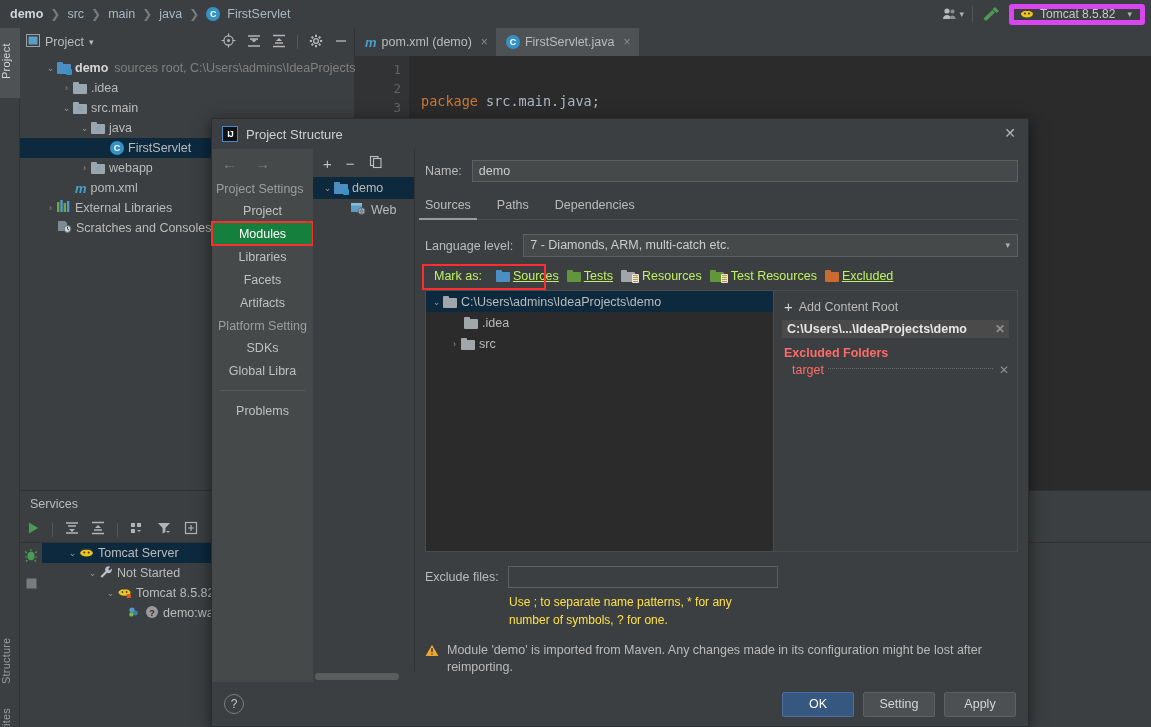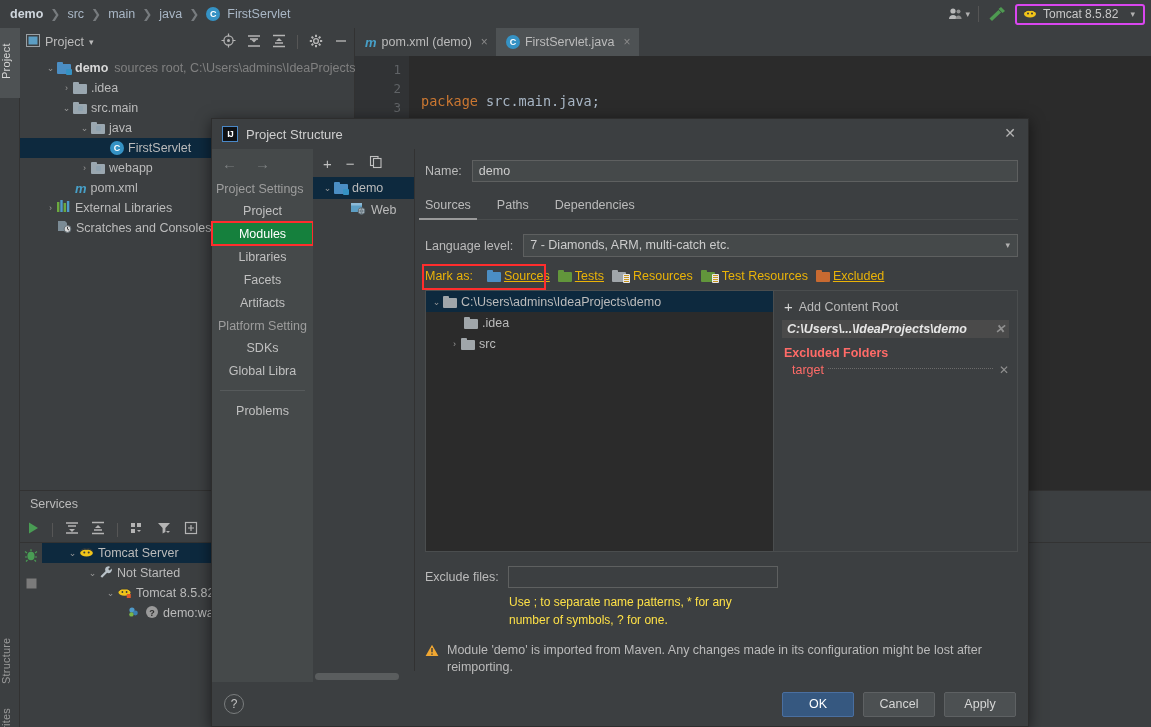--- a/index.html
+++ b/index.html
@@ -23,21 +23,21 @@
   .crumb.bold { font-weight: bold; color: #cfd6dd; }
   .crumb-sep { color: #777b7e; font-size: 12px; padding: 0 5px; }
   .topbar-right {
     position: absolute; right: 6px; top: 0; height: 28px;
     display: flex; align-items: center; gap: 8px;
   }
   .tb-icon { display: flex; align-items: center; color: #b0b0b0; }
   .tb-sep { width: 1px; height: 16px; background: #555; }
   .run-config {
     display: flex; align-items: center; gap: 6px;
-    border: 2px solid #d946ef; border-radius: 3px;
+    border: 5px solid #d946ef; border-radius: 3px;
     padding: 2px 8px 2px 6px; height: 21px;
     color: #c9c9c9; font-size: 12px;
   }
 
   
   .leftrail {
     position: absolute; left: 0; top: 28px; width: 20px; height: 699px;
     background: #3c3f41; border-right: 1px solid #323232;
   }
   .vtab {
@@ -207,21 +207,21 @@
   .lang-row { display: flex; align-items: center; gap: 10px; margin-top: 14px; }
   .combo {
     flex: 1; height: 23px; background: #45494a; border: 1px solid #5e6060;
     color: #cdcdcd; font-size: 12.5px; padding: 0 6px; line-height: 21px;
     display: flex; align-items: center; position: relative;
   }
   .combo .caret { position: absolute; right: 7px; color: #b0b0b0; font-size: 9px; }
 
   .markas-wrap { margin-top: 12px; position: relative; display: inline-block; }
   .markas {
-    display: flex; align-items: center; gap: 4px; font-size: 12.5px; color: #eab308;
+    display: flex; align-items: center; gap: 4px; font-size: 12.5px; color: #bef264; margin-left: 9px;
   }
   .markas .mitem { display: flex; align-items: center; gap: 3px; margin-right: 4px; }
   .markas-box {
     position: absolute; left: -3px; top: -5px; width: 124px; height: 26px;
     border: 2px solid #ff2d2d; pointer-events: none;
   }
 
   .split { display: flex; margin-top: 7px; height: 262px; }
   .roots-tree {
     flex: 1; background: #2b2b2b; border: 1px solid #4a4d4e; border-right: none;
@@ -230,21 +230,21 @@
   .roots-tree .rrow { height: 21px; display: flex; align-items: center; font-size: 12.5px; color: #bbbbbb; padding-right: 4px; }
   .roots-tree .rrow.selected { background: #0d293e; }
   .roots-side {
     width: 245px; background: #3c3f41; border: 1px solid #4a4d4e; border-left: 1px solid #4a4d4e;
     padding: 5px 8px 0 8px;
   }
   .add-root { display: flex; align-items: center; gap: 6px; color: #bbbbbb; font-size: 12.5px; padding: 2px 0 5px 2px; }
   .root-chip {
     display: flex; align-items: center; justify-content: space-between;
     background: #4a4a4a; color: #e6e6e6; font-weight: bold; font-size: 12.5px;
-    padding: 2px 4px 2px 5px; margin-bottom: 8px; font-style: italic;
+    padding: 2px 4px 2px 5px; margin-bottom: 8px;
   }
   .root-chip .x { color: #909090; font-size: 12px; }
   .excl-title { color: #ff6b68; font-weight: bold; font-size: 12.5px; margin: 2px 0 3px 2px; }
   .excl-item {
     display: flex; align-items: center; justify-content: space-between;
     color: #ff6b68; font-size: 12.5px; padding-left: 10px;
   }
   .excl-item .dots { flex: 1; border-bottom: 1px dotted #6b6b6b; margin: 0 6px 4px 4px; }
   .excl-item .x { color: #909090; font-size: 12px; }
 
@@ -800,19 +800,19 @@
           <span class="warn-text">Module 'demo' is imported from Maven. Any changes made in its configuration might be lost after reimporting.</span>
         </div>
 
       </div>
     </div>
 
     <div class="dlg-footer">
       <div class="help-btn">?</div>
       <div class="footer-btns">
         <div class="btn primary">OK</div>
-        <div class="btn">Cancel</div>
+        <div class="btn">Setting</div>
         <div class="btn">Apply</div>
       </div>
     </div>
   </div>
 
 </div>
 
 </body></html>

